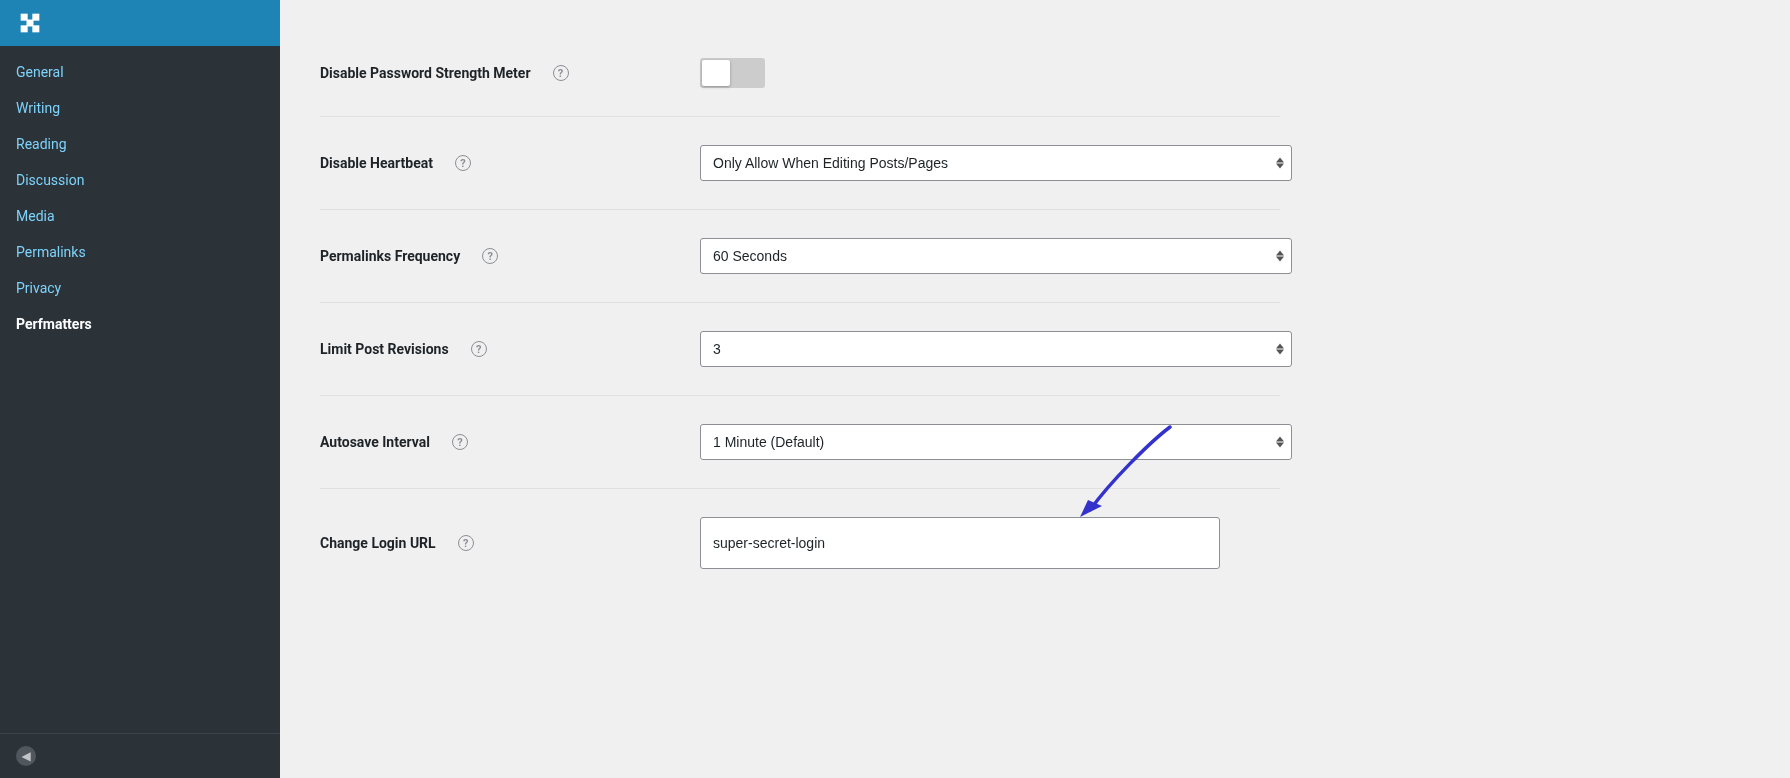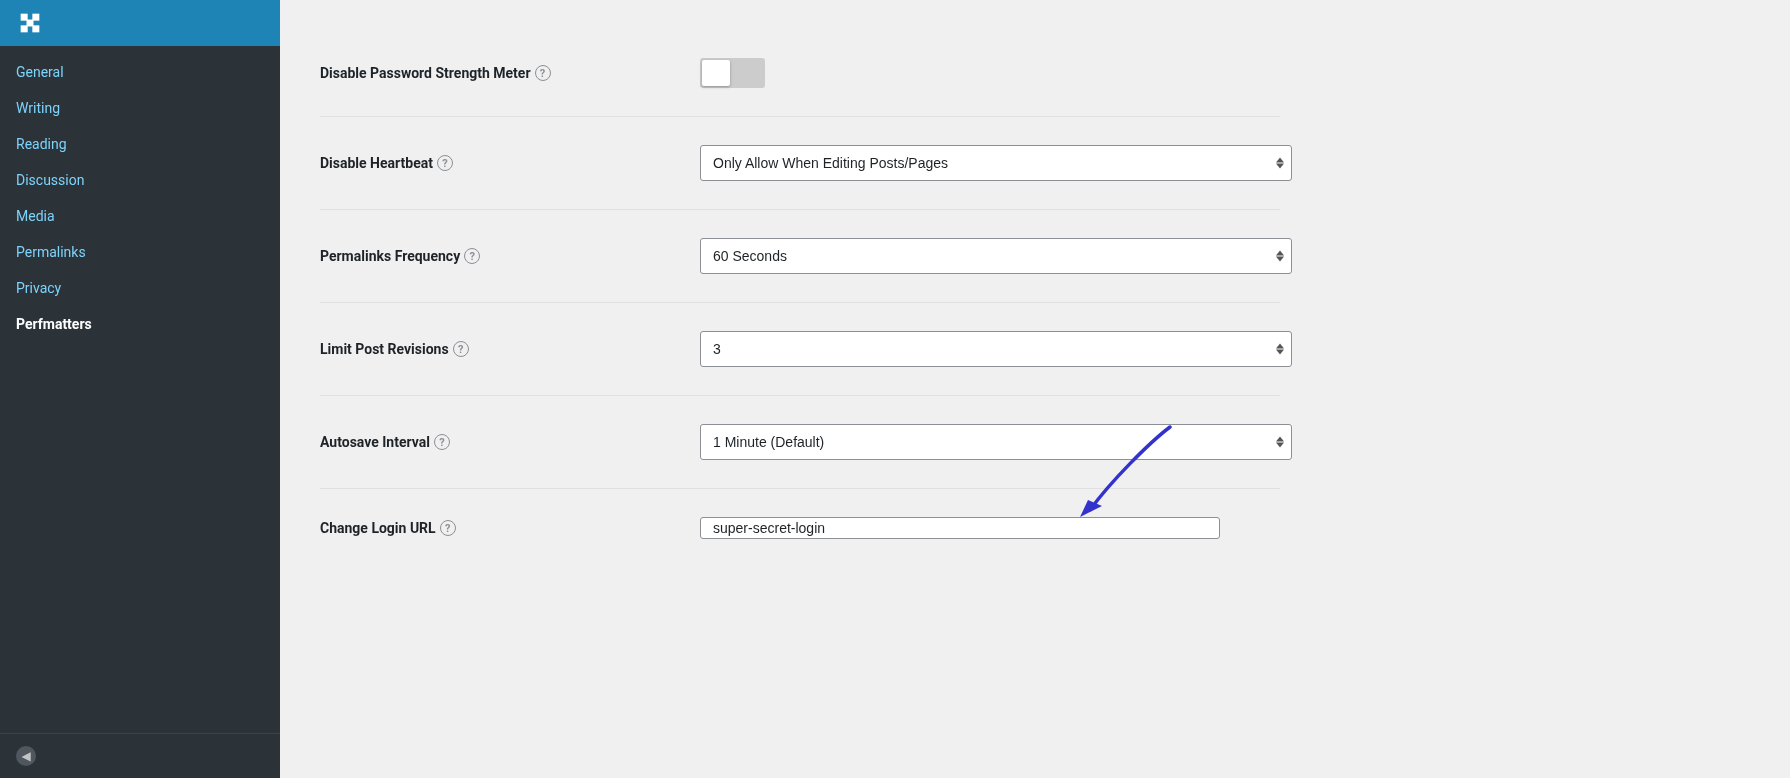--- a/index.html
+++ b/index.html
@@ -106,21 +106,21 @@
 
     .setting-row:last-child {
       border-bottom: none;
     }
 
     .setting-label {
       width: 340px;
       min-width: 340px;
       display: flex;
       align-items: center;
-      gap: 4px;
+      gap: 22px;
     }
 
     .setting-label-text {
       font-size: 14px;
       font-weight: 700;
       color: #1d2327;
     }
 
     .help-icon {
       width: 16px;
@@ -206,21 +206,21 @@
       border-bottom: 5px solid #555;
     }
 
     .arrow-down {
       border-top: 5px solid #555;
     }
 
     
     .text-input {
       width: 520px;
-      height: 22px;
+      height: 52px;
       background: white;
       border: 1px solid #8c8f94;
       border-radius: 3px;
       padding: 0 12px;
       font-size: 14px;
       color: #1d2327;
     }
 
     .input-row-wrapper {
       position: relative;

